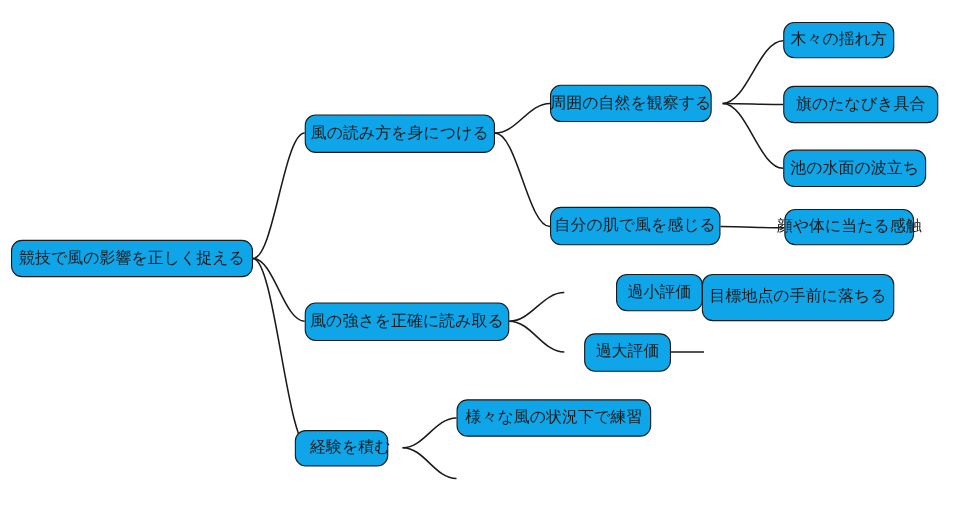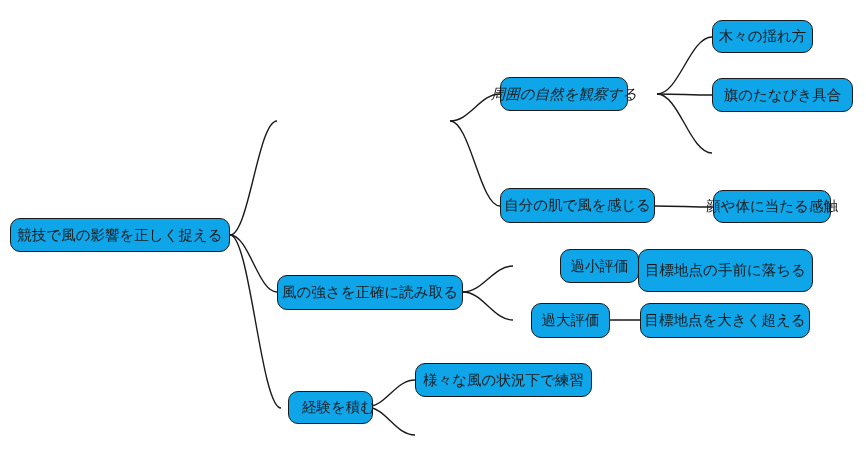--- a/index.html
+++ b/index.html
@@ -59,40 +59,41 @@
     <path d="M463,292 C483,292 493,266 513,266"></path>
     <path d="M463,292 C483,292 493,320 513,320"></path>
     <path d="M592,266 L638,266"></path>
     <path d="M592,320 L640,320"></path>
     <path d="M366,407 C386,407 395,380 415,380"></path>
     <path d="M366,407 C386,407 395,435 415,435"></path>
   </svg>
 
   <div class="node" style="left:10px; top:218px; width:220px; height:34px;">競技で風の影響を正しく捉える</div>
 
+  <div class="node" style="left:277px; top:104px; width:173px; height:35px;">風の読み方を身につける</div>
 
-  <div class="node" style="left:500px; top:77px; width:128px; height:34px;font-style:italic;">周囲の自然を観察する</div>
+  <div class="node" style="left:500px; top:77px; width:147px; height:34px;">周囲の自然を観察する</div>
 
   <div class="node" style="left:712px; top:20px; width:101px; height:33px;">木々の揺れ方</div>
 
   <div class="node" style="left:712px; top:78px; width:141px; height:34px;">旗のたなびき具合</div>
 
+  <div class="node" style="left:712px; top:136px; width:130px; height:34px;">池の水面の波立ち</div>
 
   <div class="node" style="left:500px; top:188px; width:155px; height:35px;">自分の肌で風を感じる</div>
 
   <div class="node" style="left:713px; top:190px; width:118px; height:33px;font-family:Liberation Serif, serif;">顔や体に当たる感触</div>
 
   <div class="node" style="left:277px; top:275px; width:186px; height:35px;text-align:right;">風の強さを正確に読み取る</div>
 
   <div class="node" style="left:513px; top:249px; width:79px; height:34px;margin-left:47px;">過小評価</div>
 
   <div class="node" style="left:638px; top:249px; width:175px; height:43px;">目標地点の手前に落ちる</div>
 
   <div class="node" style="left:531px; top:303px; width:79px; height:35px;">過大評価</div>
 
-  <div class="node" style="left:640px; top:303px; width:170px; height:35px;">目標地点を大きく超える</div>
 
-  <div class="node" style="left:288px; top:391px; width:85px; height:33px;padding-left:16px;">経験を積む</div>
+  <div class="node" style="left:268px; top:391px; width:85px; height:33px;padding-left:16px;">経験を積む</div>
 
   <div class="node" style="left:415px; top:363px; width:177px; height:34px;">様々な風の状況下で練習</div>
 
 
 </div>
 
 </body></html>

